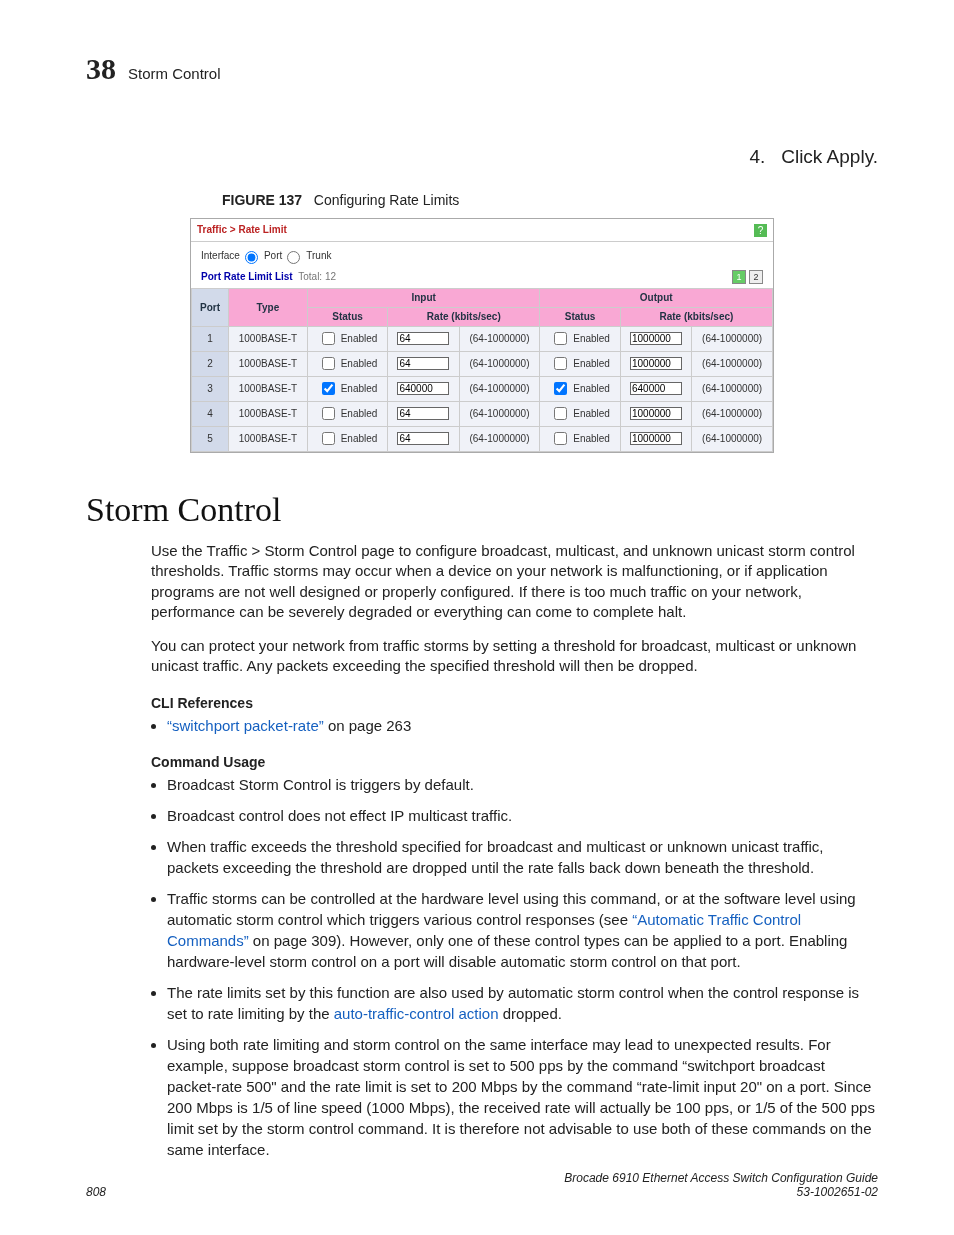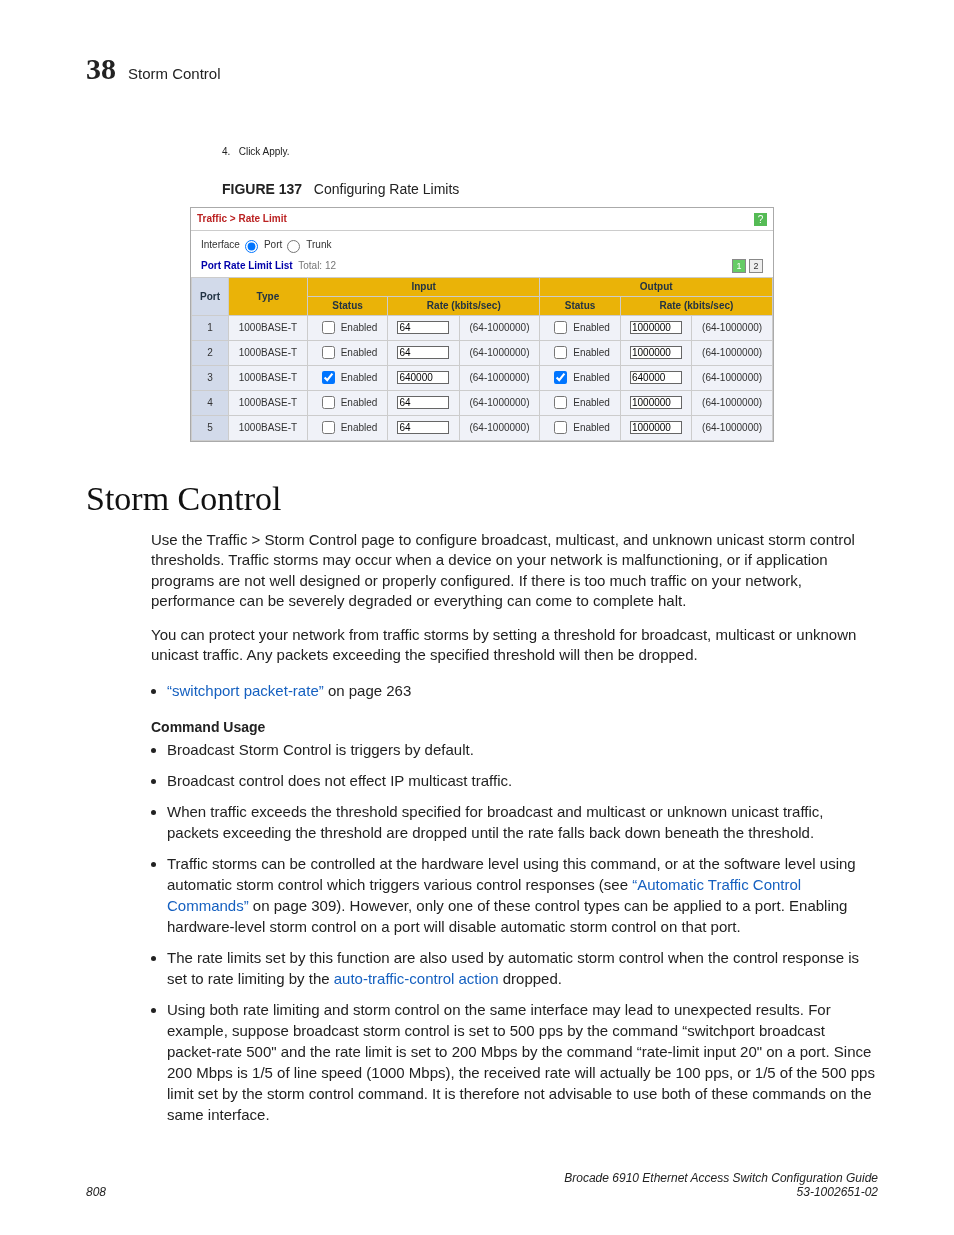--- a/index.html
+++ b/index.html
@@ -27,22 +27,23 @@
     font-weight: 600;
     font-family: Georgia, 'Times New Roman', serif;
   }
   .header-title {
     font-size: 15px;
   }
   .indent-block {
     margin-left: 136px;
   }
   .step-line {
-    font-size: 10px;
+    font-size: 19px;
     margin-bottom: 24px;
+    text-align: right;
   }
   .fig-caption {
     font-size: 14px;
     margin-bottom: 10px;
   }
   .fig-caption .lbl { font-weight: 700; }
   
   .figure-box {
     border: 1px solid #aaa;
     font-family: Verdana, Arial, sans-serif;
@@ -97,21 +98,21 @@
     width: 100%;
     background: #e9ecf5;
     font-size: 10px;
   }
   table.rate-tbl th, table.rate-tbl td {
     border: 1px solid #ccc;
     padding: 2px 4px;
     text-align: center;
   }
   table.rate-tbl th {
-    background: #eab308;
+    background: #f9a8d4;
     color: #234;
     font-weight: 700;
   }
   table.rate-tbl .col-port { width: 28px; background: #d2daea; }
   table.rate-tbl td { background: #f0f2f8; }
   .cb { display: inline-flex; align-items: center; gap: 3px; }
   .rate-inp {
     width: 48px;
     font-size: 10px;
     border: 1px solid #666;
@@ -276,20 +277,21 @@
         </tbody>
     </table>
   </div>
 
   <h1 class="section">Storm Control</h1>
 
   <div class="body-txt">
     <p>Use the Traffic &gt; Storm Control page to configure broadcast, multicast, and unknown unicast storm control thresholds. Traffic storms may occur when a device on your network is malfunctioning, or if application programs are not well designed or properly configured. If there is too much traffic on your network, performance can be severely degraded or everything can come to complete halt.</p>
     <p>You can protect your network from traffic storms by setting a threshold for broadcast, multicast or unknown unicast traffic. Any packets exceeding the specified threshold will then be dropped.</p>
 
+    <div class="sub-h">CLI References</div>
     <ul>
       <li>
         <span class="link">“switchport packet-rate”</span><span> on page 263</span>
       </li>
     </ul>
 
     <div class="sub-h">Command Usage</div>
     <ul>
       <li>Broadcast Storm Control is triggers by default.</li>
       <li>Broadcast control does not effect IP multicast traffic.</li>

